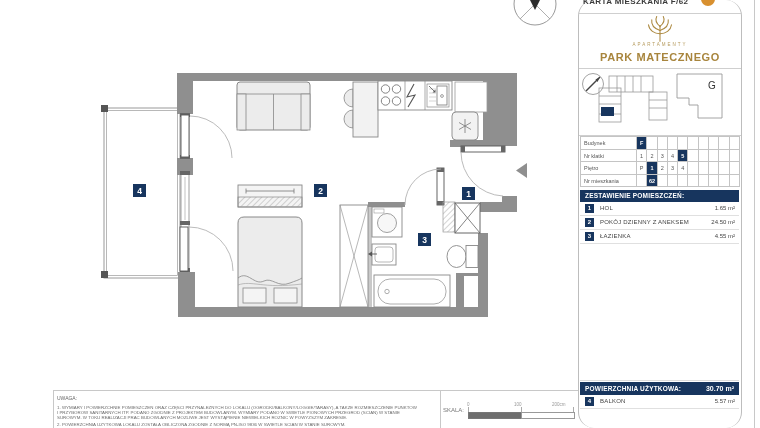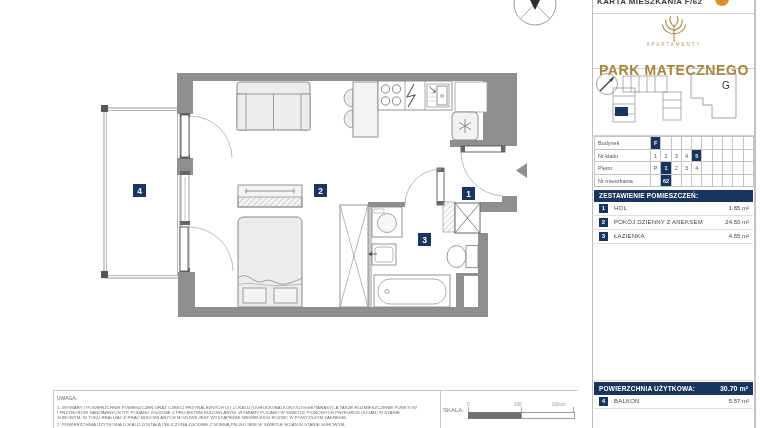--- a/index.html
+++ b/index.html
@@ -2,29 +2,29 @@
 <html><head>
 <meta charset="utf-8">
 <style>
   html,body{margin:0;padding:0;background:#fff;}
   body{font-family:"Liberation Sans","DejaVu Sans",sans-serif;-webkit-font-smoothing:antialiased;}
   .sheet{position:relative;width:760px;height:428px;background:#fff;overflow:hidden;}
   .vline{position:absolute;width:1px;background:#c8c8c8;}
   .hline{position:absolute;height:1px;background:#c8c8c8;}
 
   
-  .sidebar{position:absolute;left:592px;top:0;width:162px;height:428px;background:#fff;
-           border-left:1px solid #bdbdbd;border-right:1px solid #bdbdbd;}
+  .sidebar{position:absolute;left:578px;top:0;width:162px;height:428px;background:#fff;
+           border-left:1px solid #bdbdbd;border-right:1px solid #bdbdbd;border-radius:16px;}
   .sb-header{position:absolute;left:0;top:0;width:100%;height:13px;overflow:hidden;border-bottom:1px solid #cfcfcf;}
   .sb-header .doc-title{position:absolute;left:4px;top:-3px;font-size:8px;font-weight:bold;color:#3a3a3a;letter-spacing:.4px;white-space:nowrap;}
   .sb-header .logo-dot{position:absolute;right:26px;top:-8px;width:14px;height:14px;border-radius:50%;background:#d8902f;}
   .sb-logo{position:absolute;left:0;top:13px;width:100%;height:55px;text-align:center;border-bottom:1px solid #cfcfcf;}
   .sb-logo svg{display:block;margin:1px auto 0;}
   .logo-small{display:block;font-size:4.5px;letter-spacing:2px;color:#b59a5c;margin-top:0px;}
-  .logo-big{display:block;font-size:14px;font-weight:bold;letter-spacing:.6px;color:#a8853d;margin-top:15px;}
+  .logo-big{display:block;font-size:11px;font-weight:bold;letter-spacing:.6px;color:#a8853d;margin-top:4px;}
   .sb-keyplan{position:absolute;left:0;top:68px;width:100%;height:67px;border-bottom:1px solid #cfcfcf;}
 
   .sb-table{position:absolute;left:1px;top:136px;width:159px;border-top:1px solid #c4c4c4;border-left:1px solid #c4c4c4;}
   .it-row{display:flex;height:12.5px;}
   .it-label{width:52px;font-size:5.5px;color:#555;line-height:12.5px;padding-left:3px;
             border-right:1px solid #c4c4c4;border-bottom:1px solid #c4c4c4;background:#fff;}
   .it-cell{flex:1;font-size:5.5px;color:#555;line-height:12.5px;text-align:center;
            border-right:1px solid #c4c4c4;border-bottom:1px solid #c4c4c4;background:#fff;}
   .it-cell.hl{background:#17355e;color:#fff;font-weight:bold;}
 

